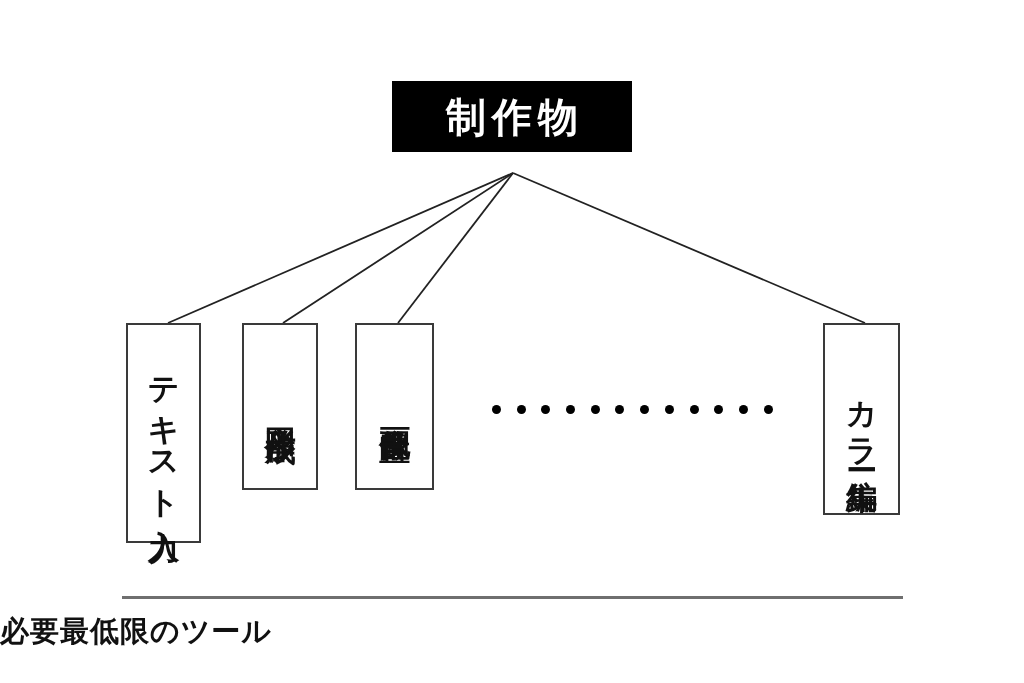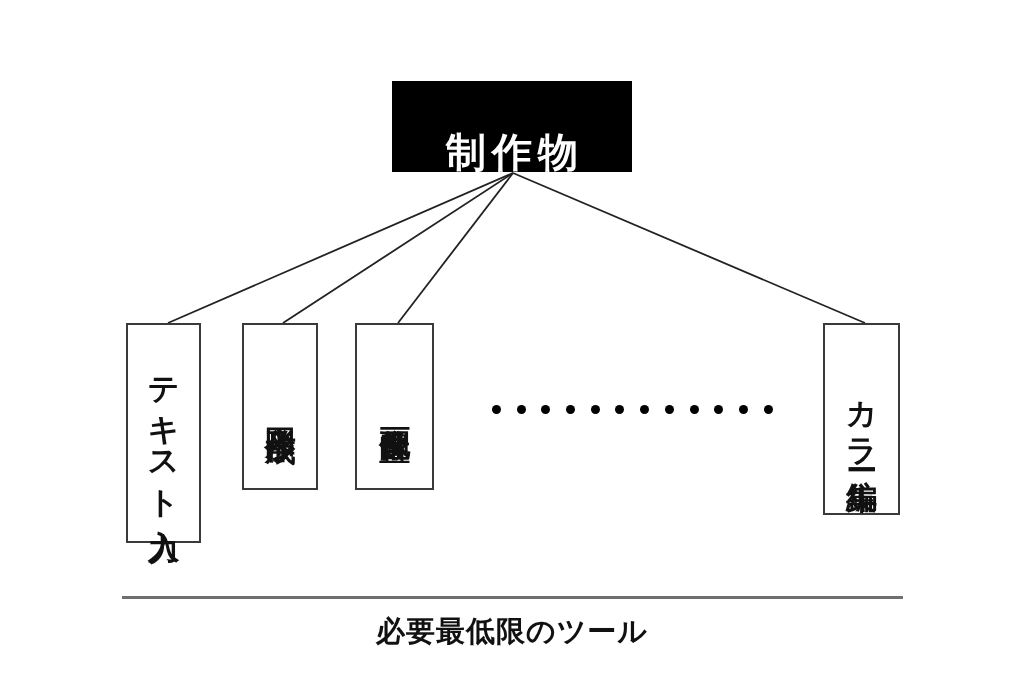--- a/index.html
+++ b/index.html
@@ -17,24 +17,24 @@
     background: #ffffff;
     overflow: hidden;
   }
 
   
   .root-node {
     position: absolute;
     left: 392px;
     top: 81px;
     width: 240px;
-    height: 91px;
+    height: 71px;
     background: #000000;
     display: flex;
-    align-items: flex-end;
+    align-items: center;
     justify-content: center;
     box-sizing: border-box;
   }
   .root-label {
     color: #ffffff;
     font-size: 40px;
     font-weight: bold;
     letter-spacing: 6px;
     text-indent: 6px;
     line-height: 1;
@@ -105,21 +105,20 @@
     height: 3px;
     background: #6f6f6f;
   }
 
   
   .caption {
     position: absolute;
     left: 0;
     top: 612px;
     width: 1024px;
-    text-align: center;
     font-size: 29px;
     font-weight: bold;
     color: #111111;
     letter-spacing: 1px;
     font-family: "DejaVu Sans", "Liberation Sans", sans-serif;
   }
 </style>
 </head>
 <body>
 

